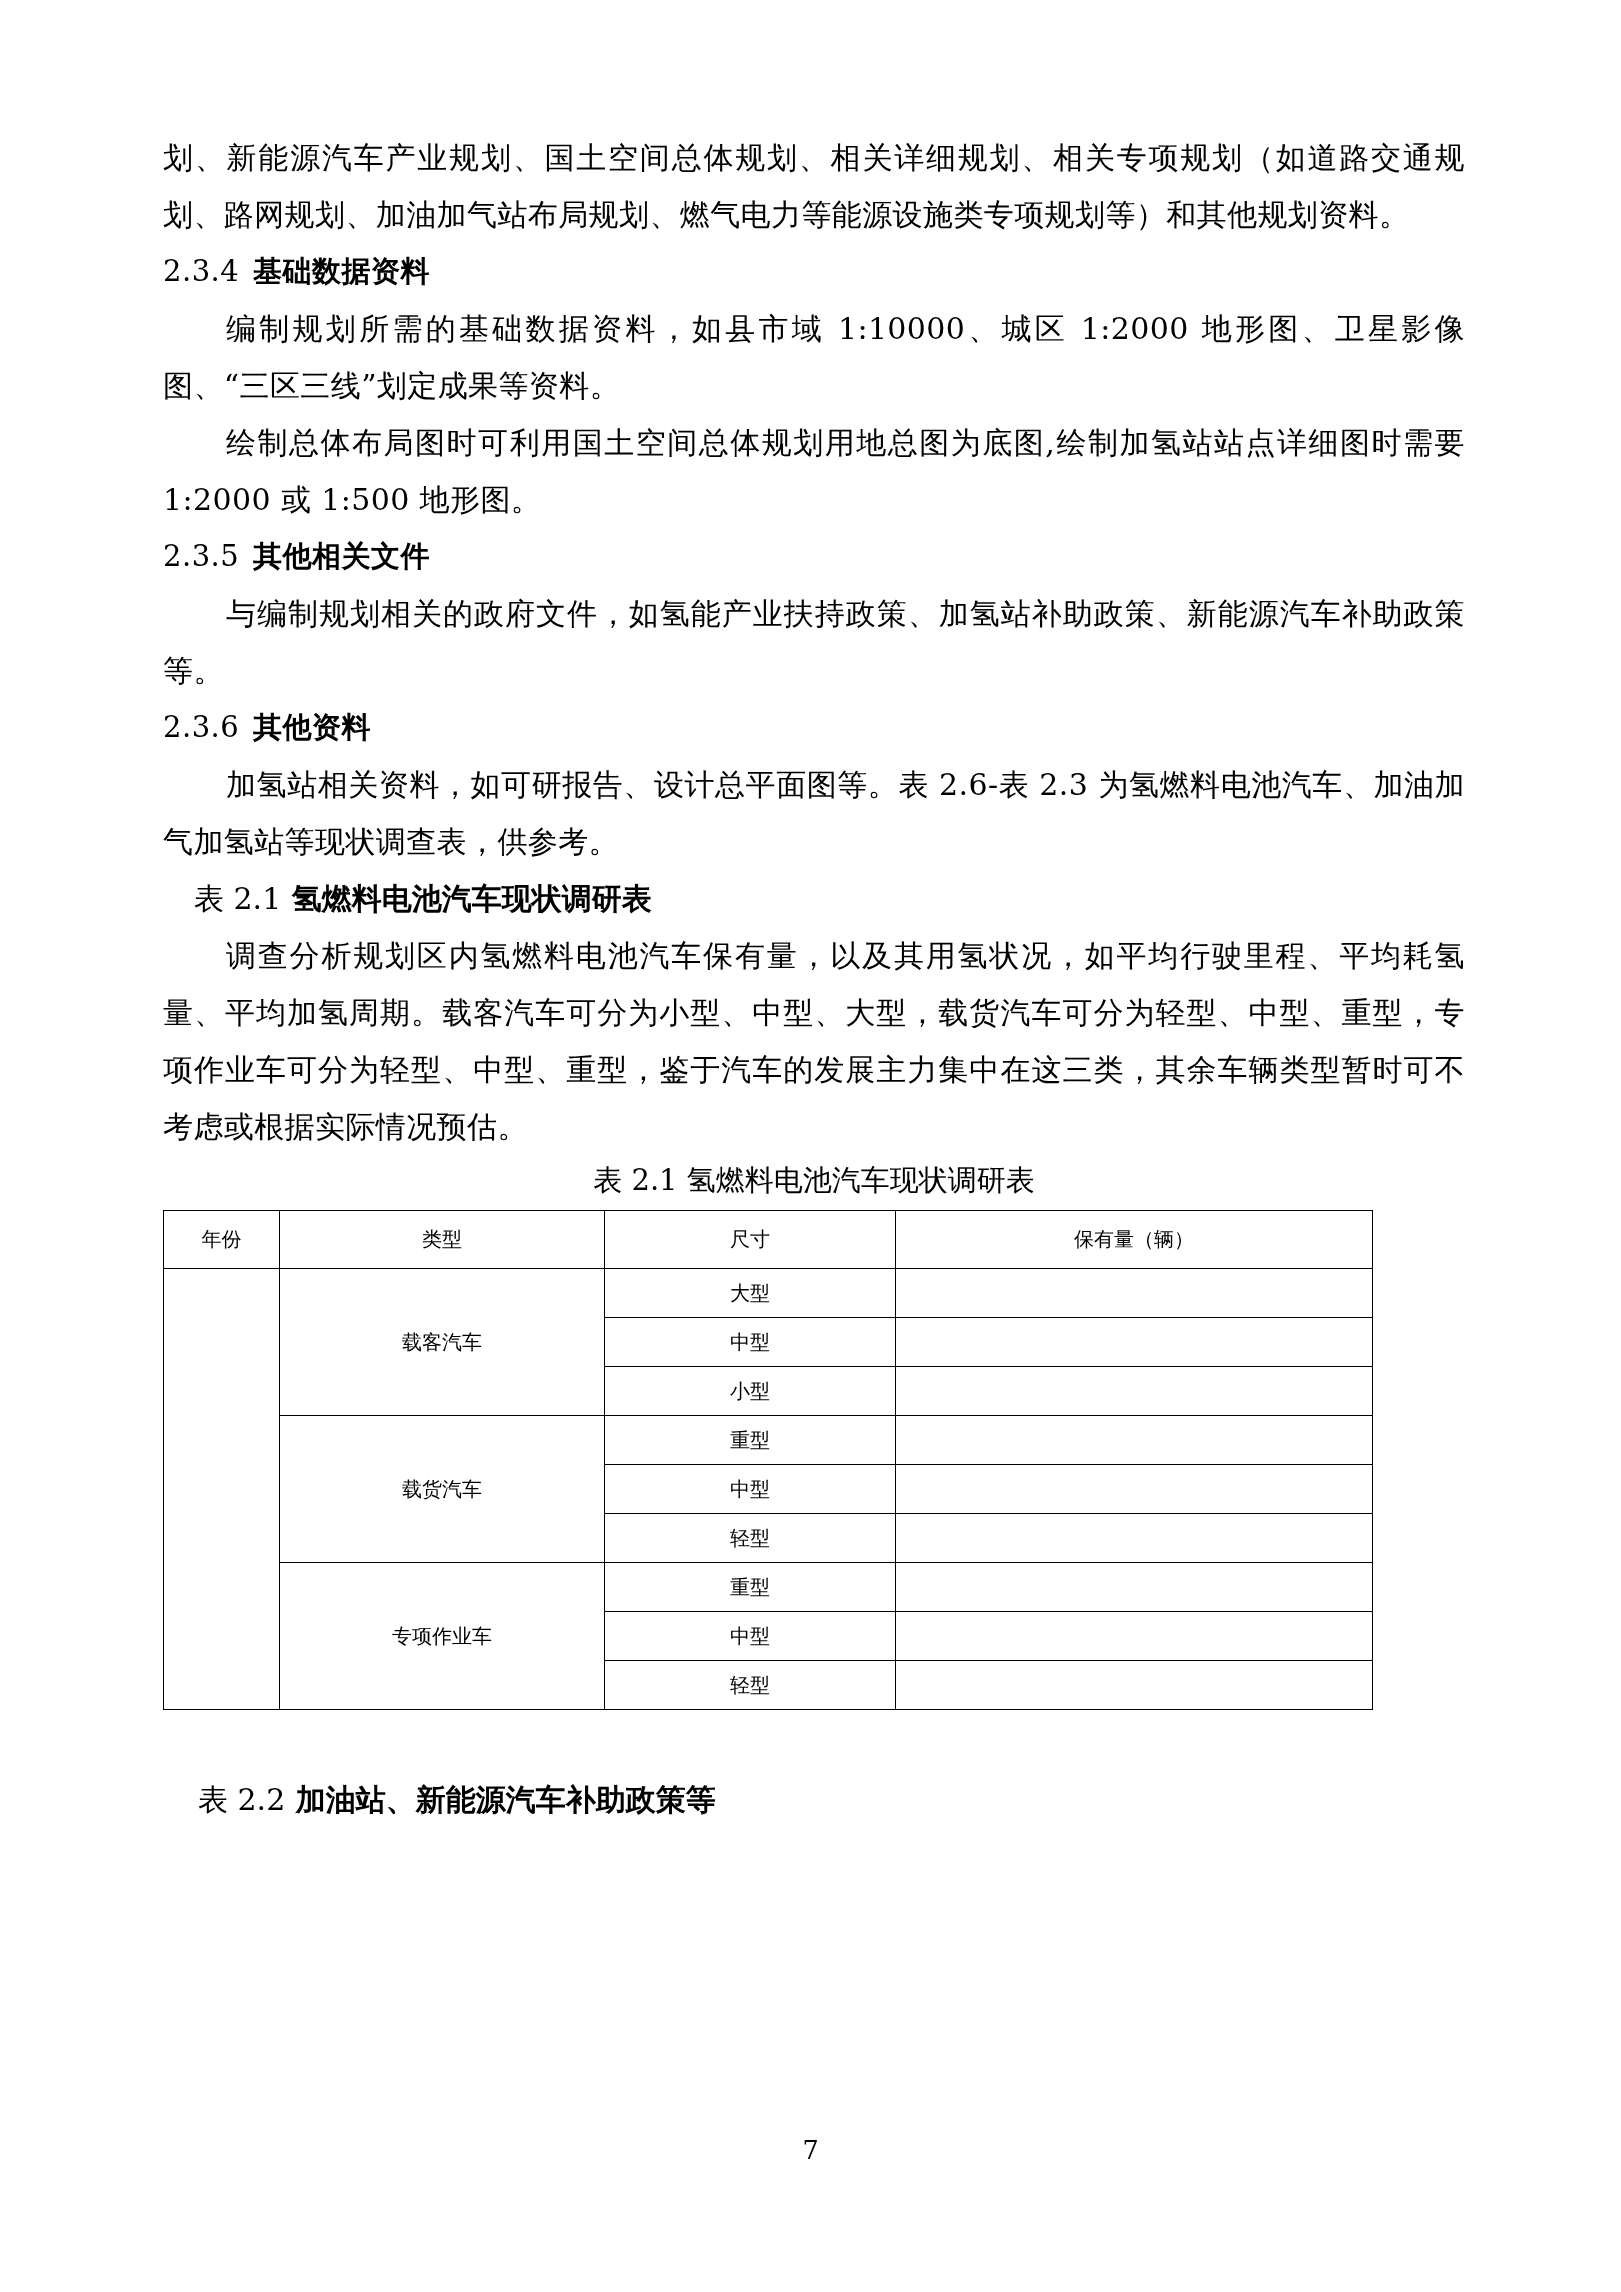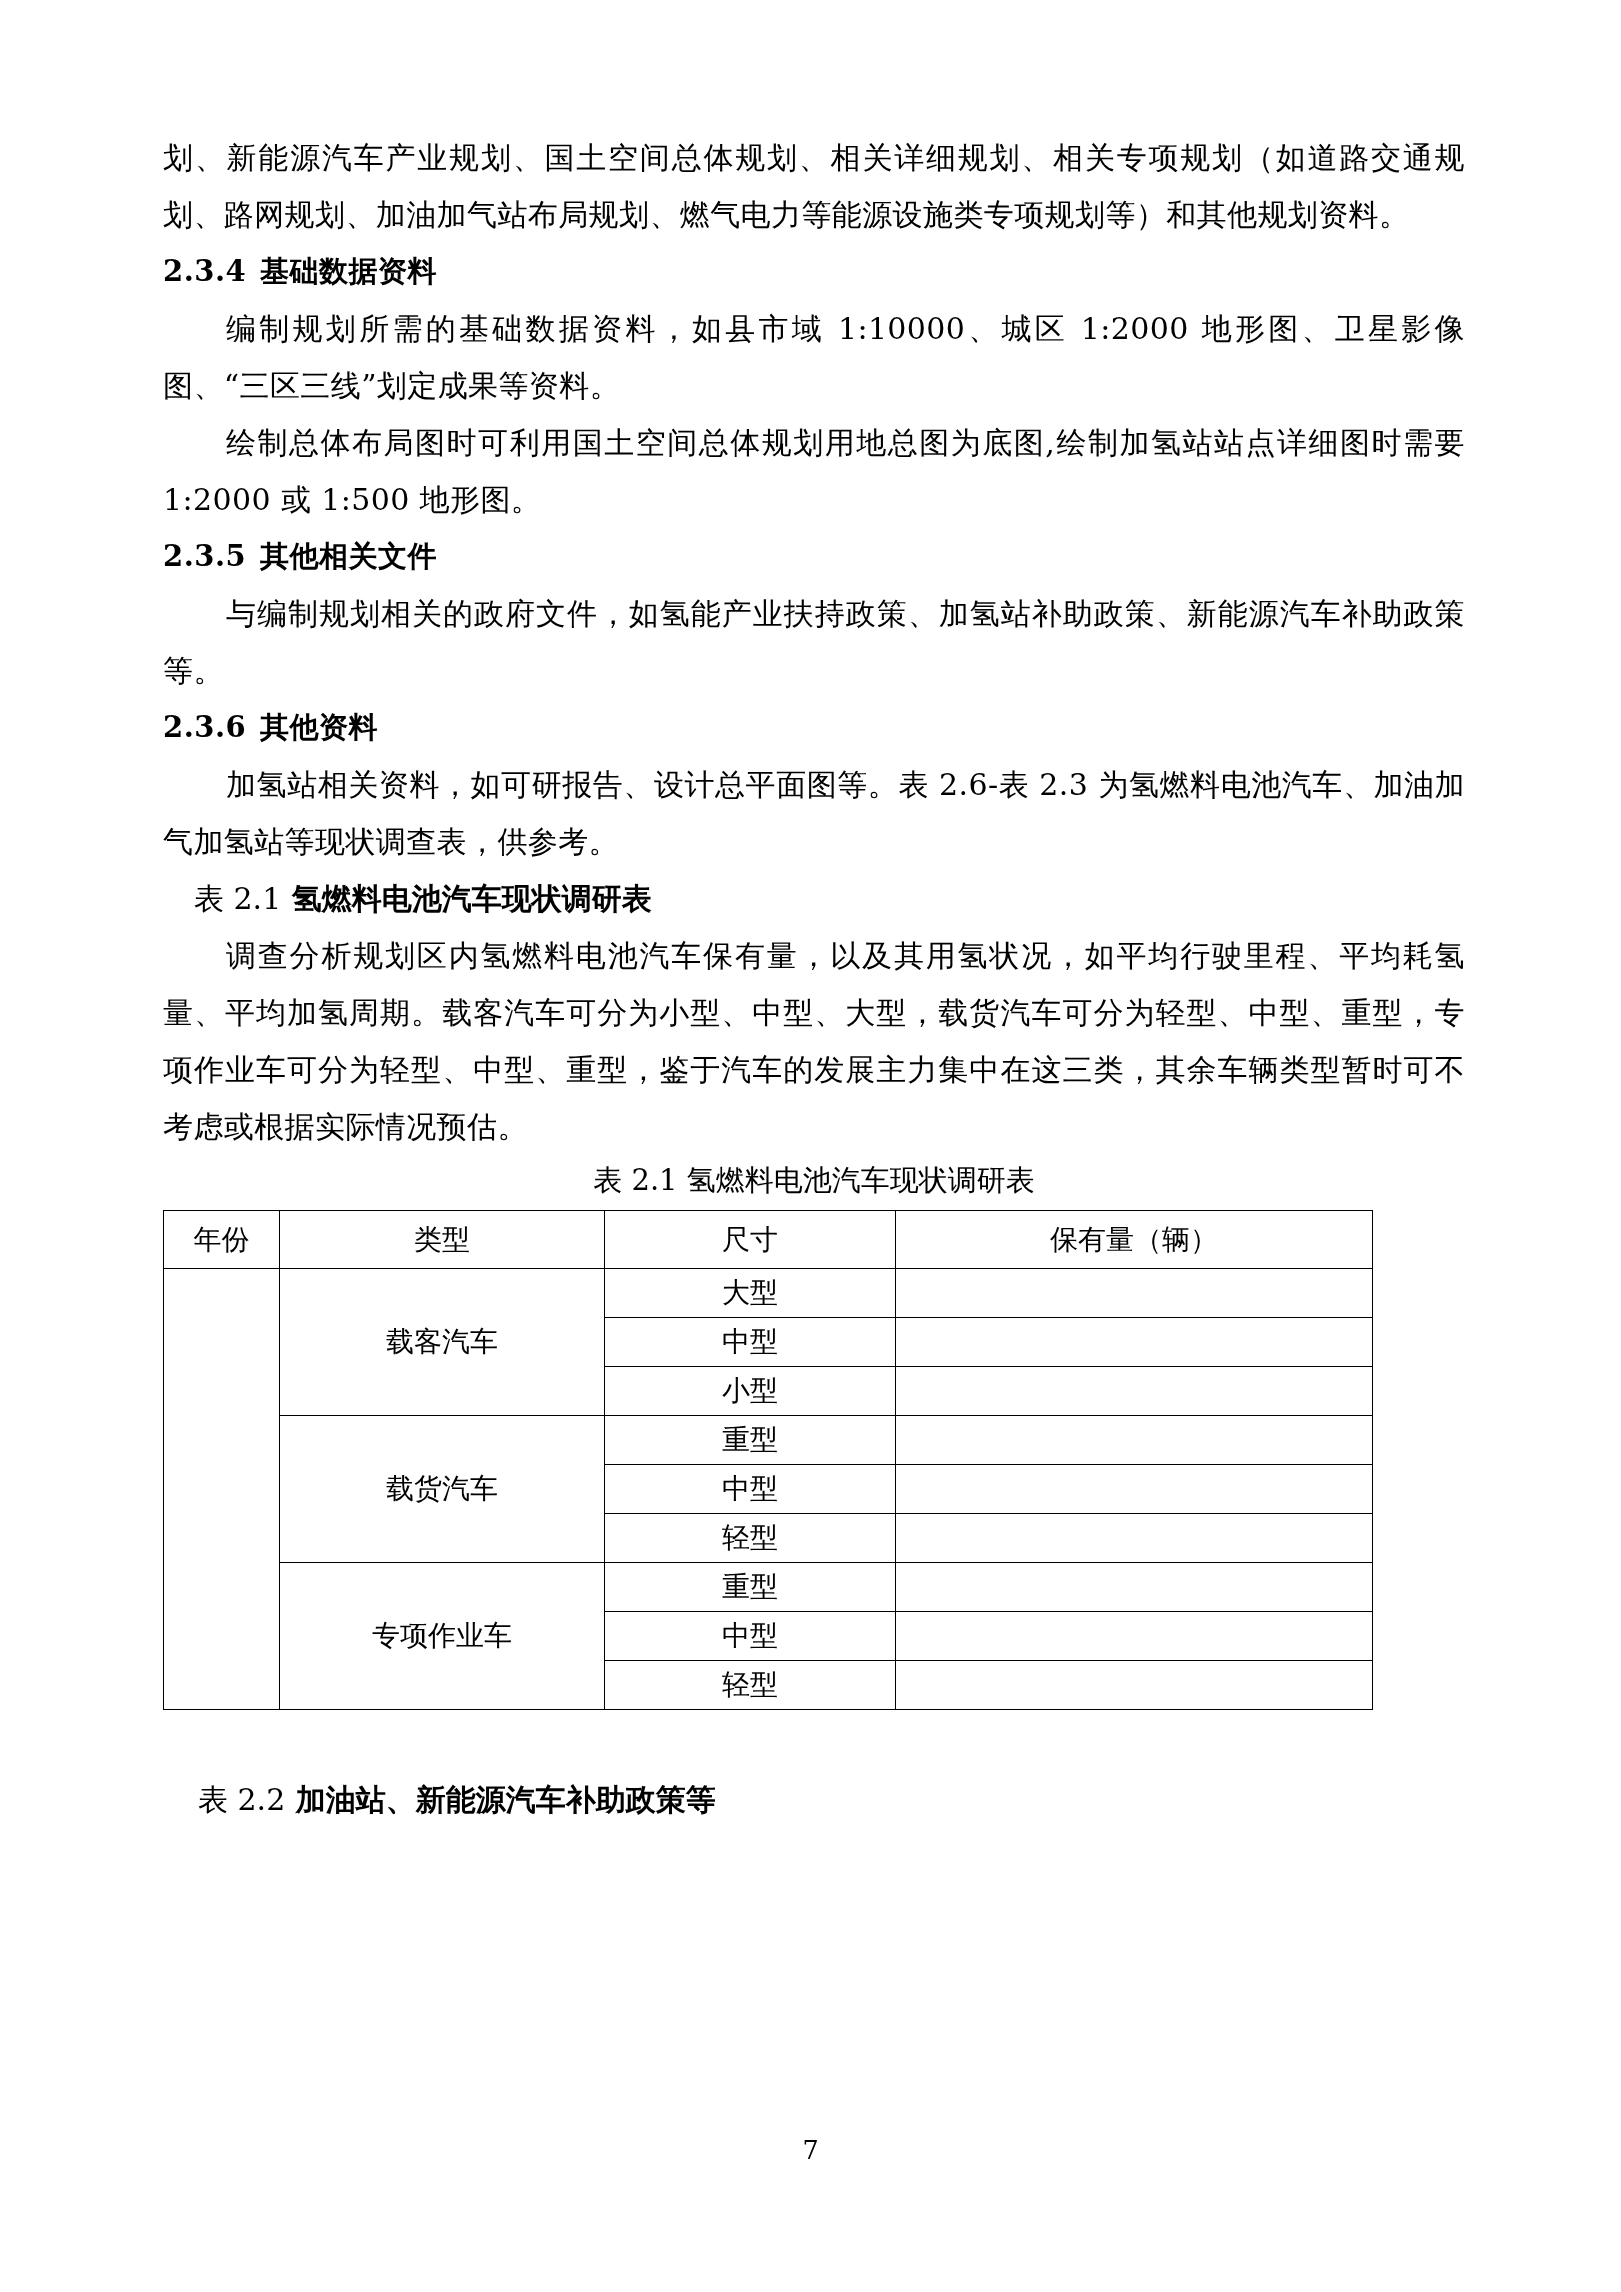--- a/index.html
+++ b/index.html
@@ -48,21 +48,21 @@
   h3.heading {
     margin: 0;
     font-size: 29px;
     line-height: 57px;
     font-weight: bold;
     font-family: "DejaVu Sans", "Liberation Sans", sans-serif;
     letter-spacing: 0.5px;
   }
   h3.heading .num {
     font-family: "DejaVu Serif", "Liberation Serif", serif;
-    font-weight: bold;
+    font-weight: normal;
     margin-right: 13.7px;
   }
 
   .gap-before { margin-top: 21.6px; }
 
   
   p.sub-heading {
     margin: 0;
     font-size: 30px;
     line-height: 57px;
@@ -89,21 +89,21 @@
   }
 
   table.survey {
     border-collapse: collapse;
     width: 1210px;
     margin: 3.9px 0 0 0;
     table-layout: fixed;
   }
   table.survey td, table.survey th {
     border: 1.6px solid #000000;
-    font-size: 28px;
+    font-size: 20px;
     font-weight: normal;
     font-family: "DejaVu Serif", "Liberation Serif", serif;
     text-align: center;
     vertical-align: middle;
     padding: 0;
     height: 48px;
     line-height: 48px;
   }
   table.survey thead td {
     height: 57px;

